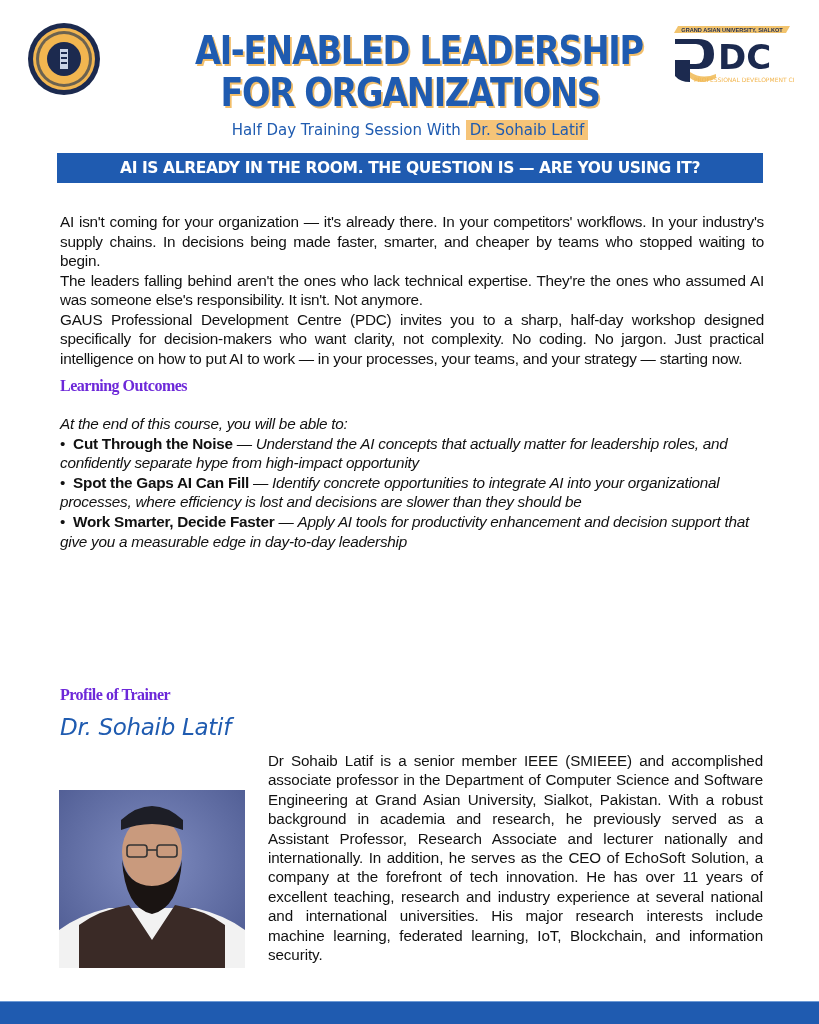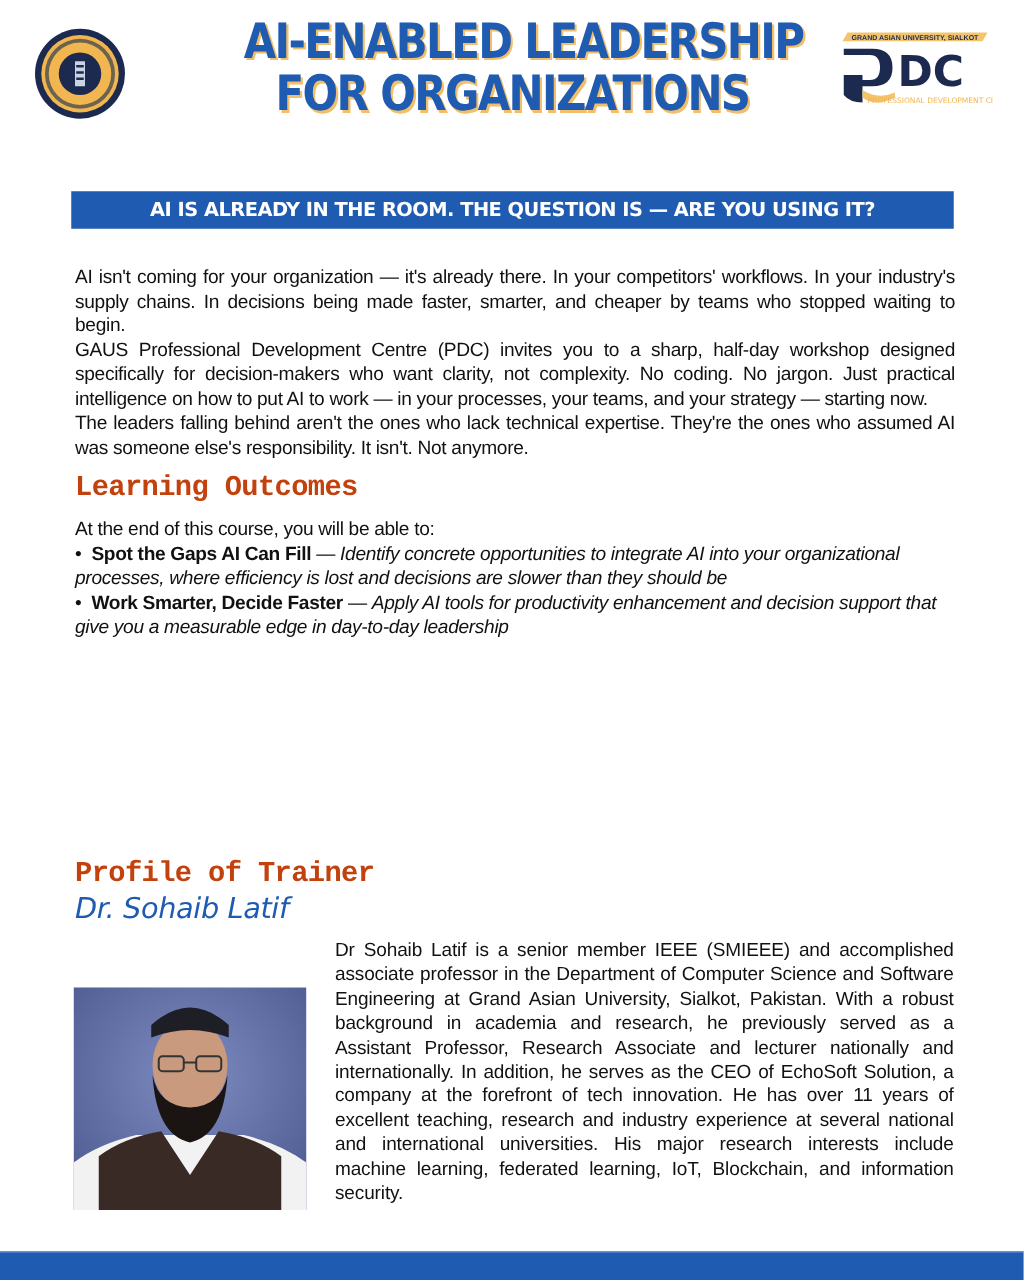--- a/index.html
+++ b/index.html
@@ -3,21 +3,21 @@
 <meta charset="utf-8">
 <style>
   * { box-sizing: border-box; margin: 0; padding: 0; }
   html, body { width: 819px; height: 1024px; background: #ffffff; overflow: hidden; }
   body { position: relative; font-family: "Liberation Sans", sans-serif; color: #111; }
 
   
   .gaus-logo { position: absolute; left: 27px; top: 22px; width: 74px; height: 74px; }
   .pdc-logo { position: absolute; left: 672px; top: 22px; width: 122px; height: 66px; }
 
-  .title-block { position: absolute; left: 160px; top: 13px; width: 500px; text-align: center; }
+  .title-block { position: absolute; left: 160px; top: 30px; width: 500px; text-align: center; }
   .title-line {
     font-family: "DejaVu Sans", sans-serif;
     font-weight: bold;
     font-size: 39px;
     line-height: 42px;
     color: #1f5bb0;
     letter-spacing: -1.5px;
     transform: scaleX(0.86);
     text-shadow: 2px 2px 0 #f2be6a;
     white-space: nowrap;
@@ -32,26 +32,26 @@
     font-family: "DejaVu Sans", sans-serif; font-weight: bold; font-size: 15.5px; letter-spacing: -0.4px;
     white-space: nowrap;
     text-align: center;
   }
 
   
   .intro { position: absolute; left: 60px; top: 190px; width: 704px; font-size: 15.3px; line-height: 19.5px; letter-spacing: -0.25px; margin-top: 22px; }
   .intro p { text-align: justify; }
 
   .h-section {
-    font-family: Liberation Mono, monospace; font-weight: bold; color: #c2410c; font-size: 23px; letter-spacing: -0.5px;
+    font-family: Liberation Serif, serif; font-weight: bold; color: #6d28d9; font-size: 16px; letter-spacing: -0.5px;
   }
   .outcomes-title { position: absolute; left: 60px; top: 377px; }
 
   .outcomes { position: absolute; left: 60px; top: 414px; width: 706px; font-size: 15.3px; line-height: 19.6px; letter-spacing: -0.25px; }
-  .outcomes .lead { }
+  .outcomes .lead { font-style: italic; }
   .outcomes .item .b { font-weight: bold; font-style: normal; }
   .outcomes .item .d { font-style: italic; }
 
   .profile-title { position: absolute; left: 60px; top: 686px; }
   .trainer-name { position: absolute; left: 60px; top: 714px; font-family: "DejaVu Sans", sans-serif; font-style: italic; color: #1f5bb0; font-size: 23px; letter-spacing: -0.3px; }
 
   .photo { position: absolute; left: 59px; top: 790px; width: 186px; height: 178px; overflow: hidden; background: linear-gradient(135deg,#5f6ea8 0%,#7c87b8 40%,#5d6aa0 100%); }
 
   .bio { position: absolute; left: 268px; top: 751px; width: 495px; font-size: 15.2px; line-height: 19.4px; text-align: justify; letter-spacing: -0.1px; }
 
@@ -70,45 +70,53 @@
     <rect x="33" y="27" width="8" height="20" fill="#c9d3e6"></rect>
     <rect x="34" y="30" width="6" height="2" fill="#1c2a4f"></rect>
     <rect x="34" y="35" width="6" height="2" fill="#1c2a4f"></rect>
     <rect x="34" y="40" width="6" height="2" fill="#1c2a4f"></rect>
   </svg>
 </div>
 
 <div class="title-block">
   <div class="title-line">AI-ENABLED LEADERSHIP</div>
   <div class="title-line">FOR ORGANIZATIONS</div>
+  <div class="subtitle">
+    <span>Half Day Training Session With</span>
+    <span class="hl">Dr. Sohaib Latif</span>
+  </div>
 </div>
 
 <div class="pdc-logo">
   <svg viewBox="0 0 122 66" width="122" height="66">
     <path d="M6 4 H118 L114 11 H2 Z" fill="#f2c46e"></path>
     <text x="60" y="10" font-size="5.6" font-weight="bold" fill="#1c2a4f" text-anchor="middle" font-family="Liberation Sans, sans-serif">GRAND ASIAN UNIVERSITY, SIALKOT</text>
     <path d="M3 17 H26 Q42 17 42 32 Q42 47 26 47 H18 V60 Q8 60 3 54 V38 H18 V42 H24 Q32 42 32 32 Q32 22 24 22 H3 Z" fill="#1c2a4f"></path>
     <path d="M12 27 L24 32 L12 37 Z" fill="#ffffff"></path>
     <text x="46" y="47" font-size="34" font-weight="bold" fill="#1c2a4f" font-family="DejaVu Sans, sans-serif">DC</text>
     <path d="M18 50 Q30 58 44 52 L44 56 Q28 64 18 56 Z" fill="#f2c46e"></path>
     <text x="22" y="60" font-size="6" fill="#f2b650" font-family="DejaVu Sans, sans-serif">PROFESSIONAL DEVELOPMENT CENTRE</text>
   </svg>
 </div>
 
 <div class="banner">AI IS ALREADY IN THE ROOM. THE QUESTION IS — ARE YOU USING IT?</div>
 
 <div class="intro">
   <p>AI isn't coming for your organization — it's already there. In your competitors' workflows. In your industry's supply chains. In decisions being made faster, smarter, and cheaper by teams who stopped waiting to begin.</p>
+  <p>The leaders falling behind aren't the ones who lack technical expertise. They're the ones who assumed AI was someone else's responsibility. It isn't. Not anymore.</p>
   <p>GAUS Professional Development Centre (PDC) invites you to a sharp, half-day workshop designed specifically for decision-makers who want clarity, not complexity. No coding. No jargon. Just practical intelligence on how to put AI to work — in your processes, your teams, and your strategy — starting now.</p>
-  <p>The leaders falling behind aren't the ones who lack technical expertise. They're the ones who assumed AI was someone else's responsibility. It isn't. Not anymore.</p>
 </div>
 
 <div class="h-section outcomes-title">Learning Outcomes</div>
 <div class="outcomes">
   <div class="lead">At the end of this course, you will be able to:</div>
+  <div class="item">
+    <span>•</span>&nbsp;
+    <span class="b">Cut Through the Noise</span><span> — </span><span class="d">Understand the AI concepts that actually matter for leadership roles, and confidently separate hype from high-impact opportunity</span>
+  </div>
   <div class="item">
     <span>•</span>&nbsp;
     <span class="b">Spot the Gaps AI Can Fill</span><span> — </span><span class="d">Identify concrete opportunities to integrate AI into your organizational processes, where efficiency is lost and decisions are slower than they should be</span>
   </div>
   <div class="item">
     <span>•</span>&nbsp;
     <span class="b">Work Smarter, Decide Faster</span><span> — </span><span class="d">Apply AI tools for productivity enhancement and decision support that give you a measurable edge in day-to-day leadership</span>
   </div>
 </div>
 

